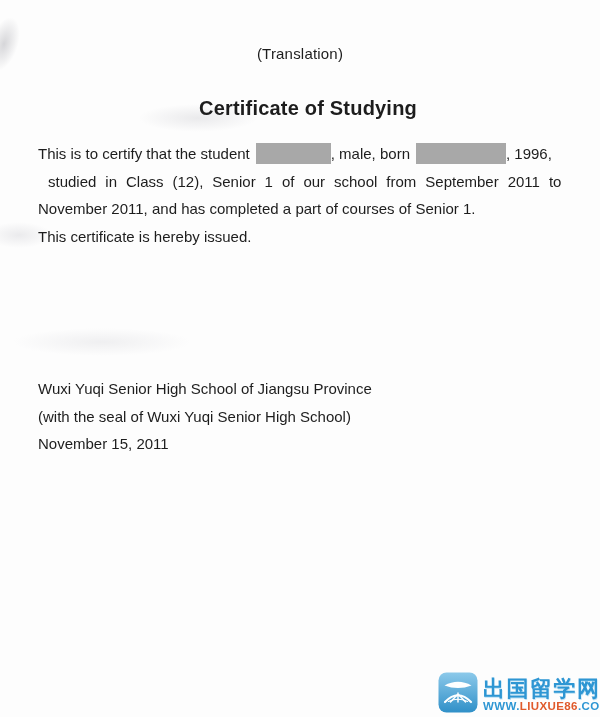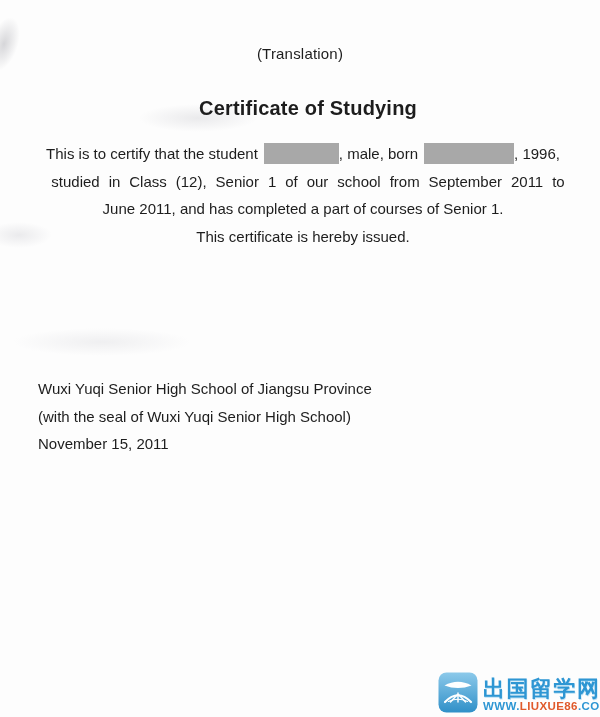--- a/index.html
+++ b/index.html
@@ -45,21 +45,21 @@
     font-weight: bold;
     letter-spacing: 0.2px;
   }
   .body-text {
     position: absolute;
     left: 38px; top: 140px;
     width: 530px;
     font-size: 15px;
     line-height: 27.5px;
   }
-  .body-line { white-space: nowrap; text-align: center; }
+  .body-line { white-space: nowrap; }
   .line-justified { word-spacing: 4.8px; margin-left: 10px; }
   .redact {
     display: inline-block;
     background: #a8a8a8;
     height: 21px;
     vertical-align: -5px;
     margin-left: 6px;
   }
   .redact-name { width: 75px; }
   .redact-dob  { width: 90px; }
@@ -110,21 +110,21 @@
   <div class="smudge smudge-3"></div>
   <div class="smudge smudge-4"></div>
 
   <div class="translation-label">(Translation)</div>
 
   <h1 class="doc-title" style="margin:8px;">Certificate of Studying</h1>
 
   <div class="body-text">
     <div class="body-line"><span>This is to certify that the student</span><span class="redact redact-name"></span><span>, male, born</span><span class="redact redact-dob"></span><span>, 1996,</span></div>
     <div class="body-line line-justified">studied in Class (12), Senior 1 of our school from September 2011 to</div>
-    <div class="body-line">June 2011, and has completed a part of courses of Senior 1.</div>
+    <div class="body-line">November 2011, and has completed a part of courses of Senior 1.</div>
     <div class="body-line">This certificate is hereby issued.</div>
   </div>
 
   <div class="signature-block">
     <div>Wuxi Yuqi Senior High School of Jiangsu Province</div>
     <div>(with the seal of Wuxi Yuqi Senior High School)</div>
     <div>November 15, 2011</div>
   </div>
 
   <div class="watermark">

